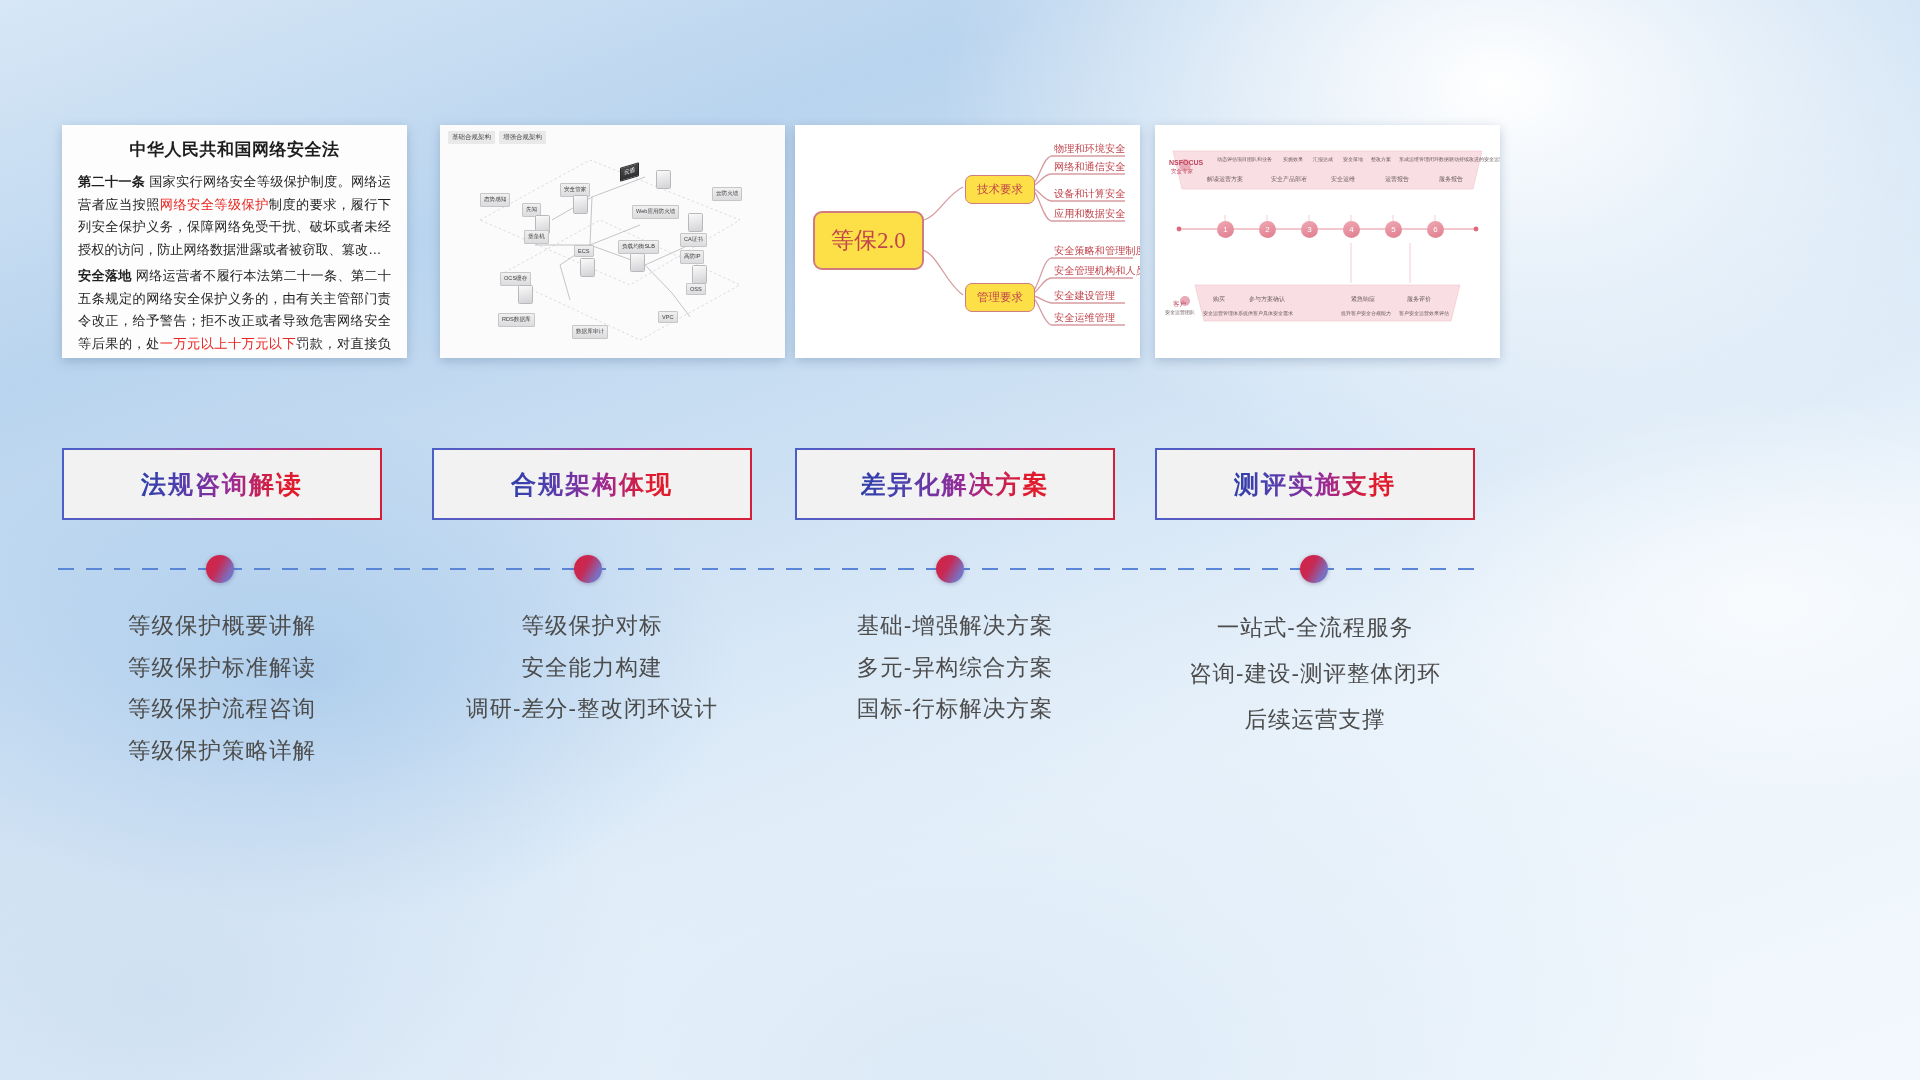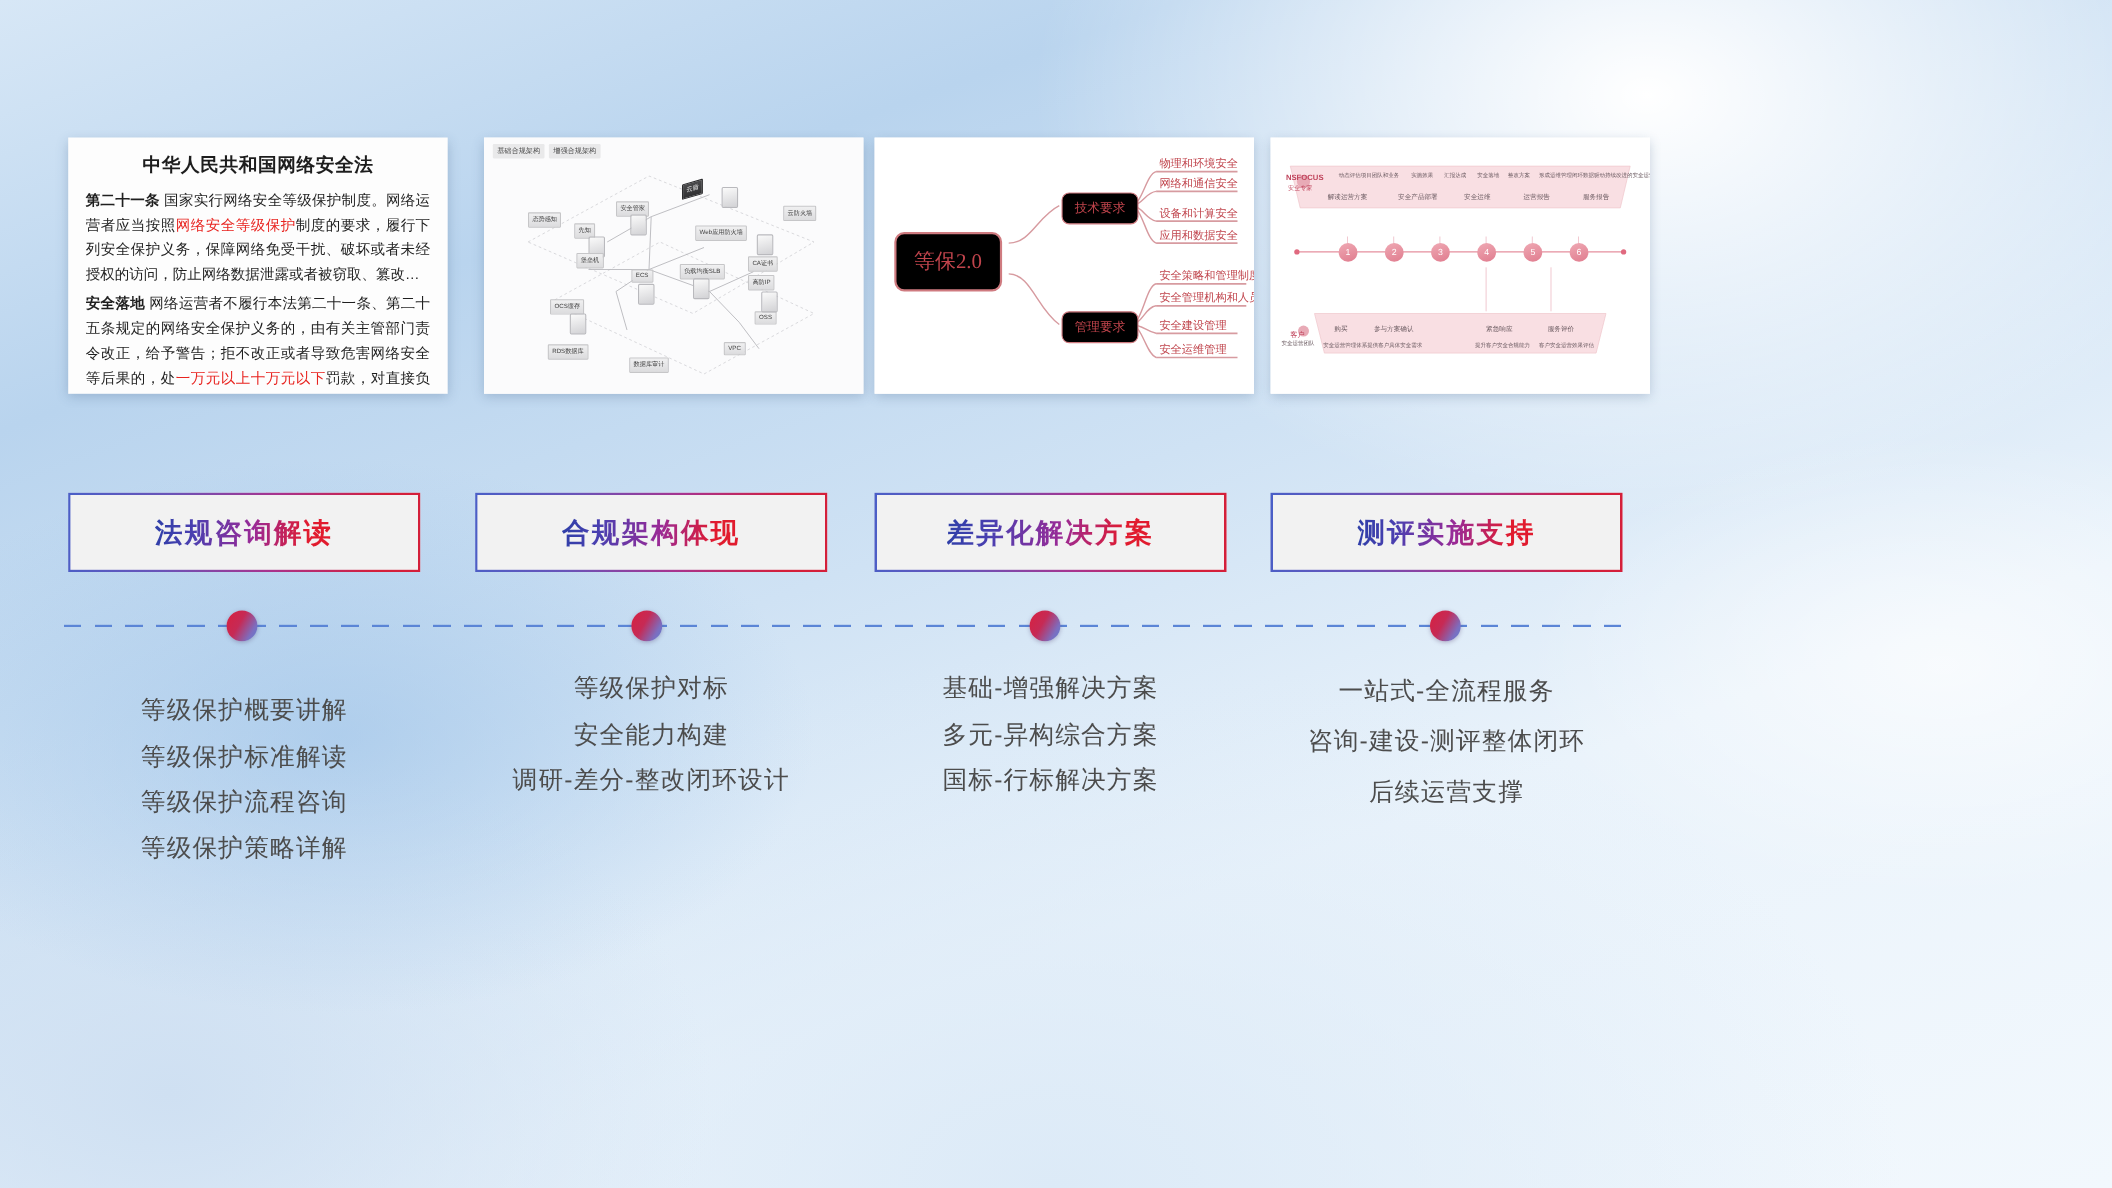--- a/index.html
+++ b/index.html
@@ -43,25 +43,25 @@
   .nd{ position:absolute; background:linear-gradient(180deg,#f0f0f1,#dcdcde);
        border:.5px solid #c6c6c8; font-size:5.6px; color:#3c3c3c; text-align:center;
        padding:2px 3px; border-radius:1px; white-space:nowrap; }
   .nd.dk{ background:linear-gradient(180deg,#4b4b4d,#2f2f31); color:#fff; border-color:#2a2a2c; }
   .box3d{ position:absolute; width:15px; height:19px; background:linear-gradient(165deg,#fafafa,#d2d2d5);
           border:.6px solid #b9b9bd; border-radius:1.5px; }
 
   
   .mind{ position:relative; width:100%; height:100%; background:#fff; }
   .mind svg{ position:absolute; inset:0; }
-  .mnode{ position:absolute; border:1.6px solid #cf7b80; background:#000000;
+  .mnode{ position:absolute; border:1.6px solid #cf7b80; background:#fde047;
           color:#c0444c; font-family:"Liberation Serif","DejaVu Serif",serif;
           border-radius:7px; display:flex; align-items:center; justify-content:center;
           white-space:nowrap; }
-  .mroot{ font-size:19px; padding:12px 16px; border-width:2.4px; border-radius:9px; }
+  .mroot{ font-size:23px; padding:12px 16px; border-width:2.4px; border-radius:9px; }
   .mbranch{ font-size:11.5px; padding:6px 11px; }
   .mleaf{ position:absolute; font-size:10.2px; color:#c0444c;
           font-family:Liberation Mono, monospace; white-space:nowrap; }
 
   
   .ns{ position:relative; width:100%; height:100%; background:#fff; }
   .ns svg{ position:absolute; inset:0; }
   .nsl{ position:absolute; font-size:5px; color:#6a5a60; white-space:nowrap;
         font-family:"Liberation Sans",sans-serif; }
   .nstep{ position:absolute; width:17px; height:17px; border-radius:50%;
@@ -92,21 +92,21 @@
         box-shadow:0 1px 4px rgba(80,60,110,.35); }
   .d1{ left:206px; top:555px; }
   .d2{ left:574px; top:555px; }
   .d3{ left:936px; top:555px; }
   .d4{ left:1300px; top:555px; }
 
   
   .lists{ position:absolute; top:605px; left:0; width:1920px; }
   .lcol{ position:absolute; top:0; text-align:center; }
   .lcol li{ list-style:none; font-size:22.5px; color:#4c4c4c; line-height:1.85; letter-spacing:1px; }
-  .l1{ left:62px; width:320px;margin-top:20px; }
+  .l1{ left:62px; width:320px; }
   .l2{ left:432px; width:320px; }
   .l3{ left:795px; width:320px; }
   .l4{ left:1145px; width:340px; }
   .l4 li{ line-height:2.05; }
 </style>
 </head>
 <body>
 
 <div class="bgwash"></div>
 

